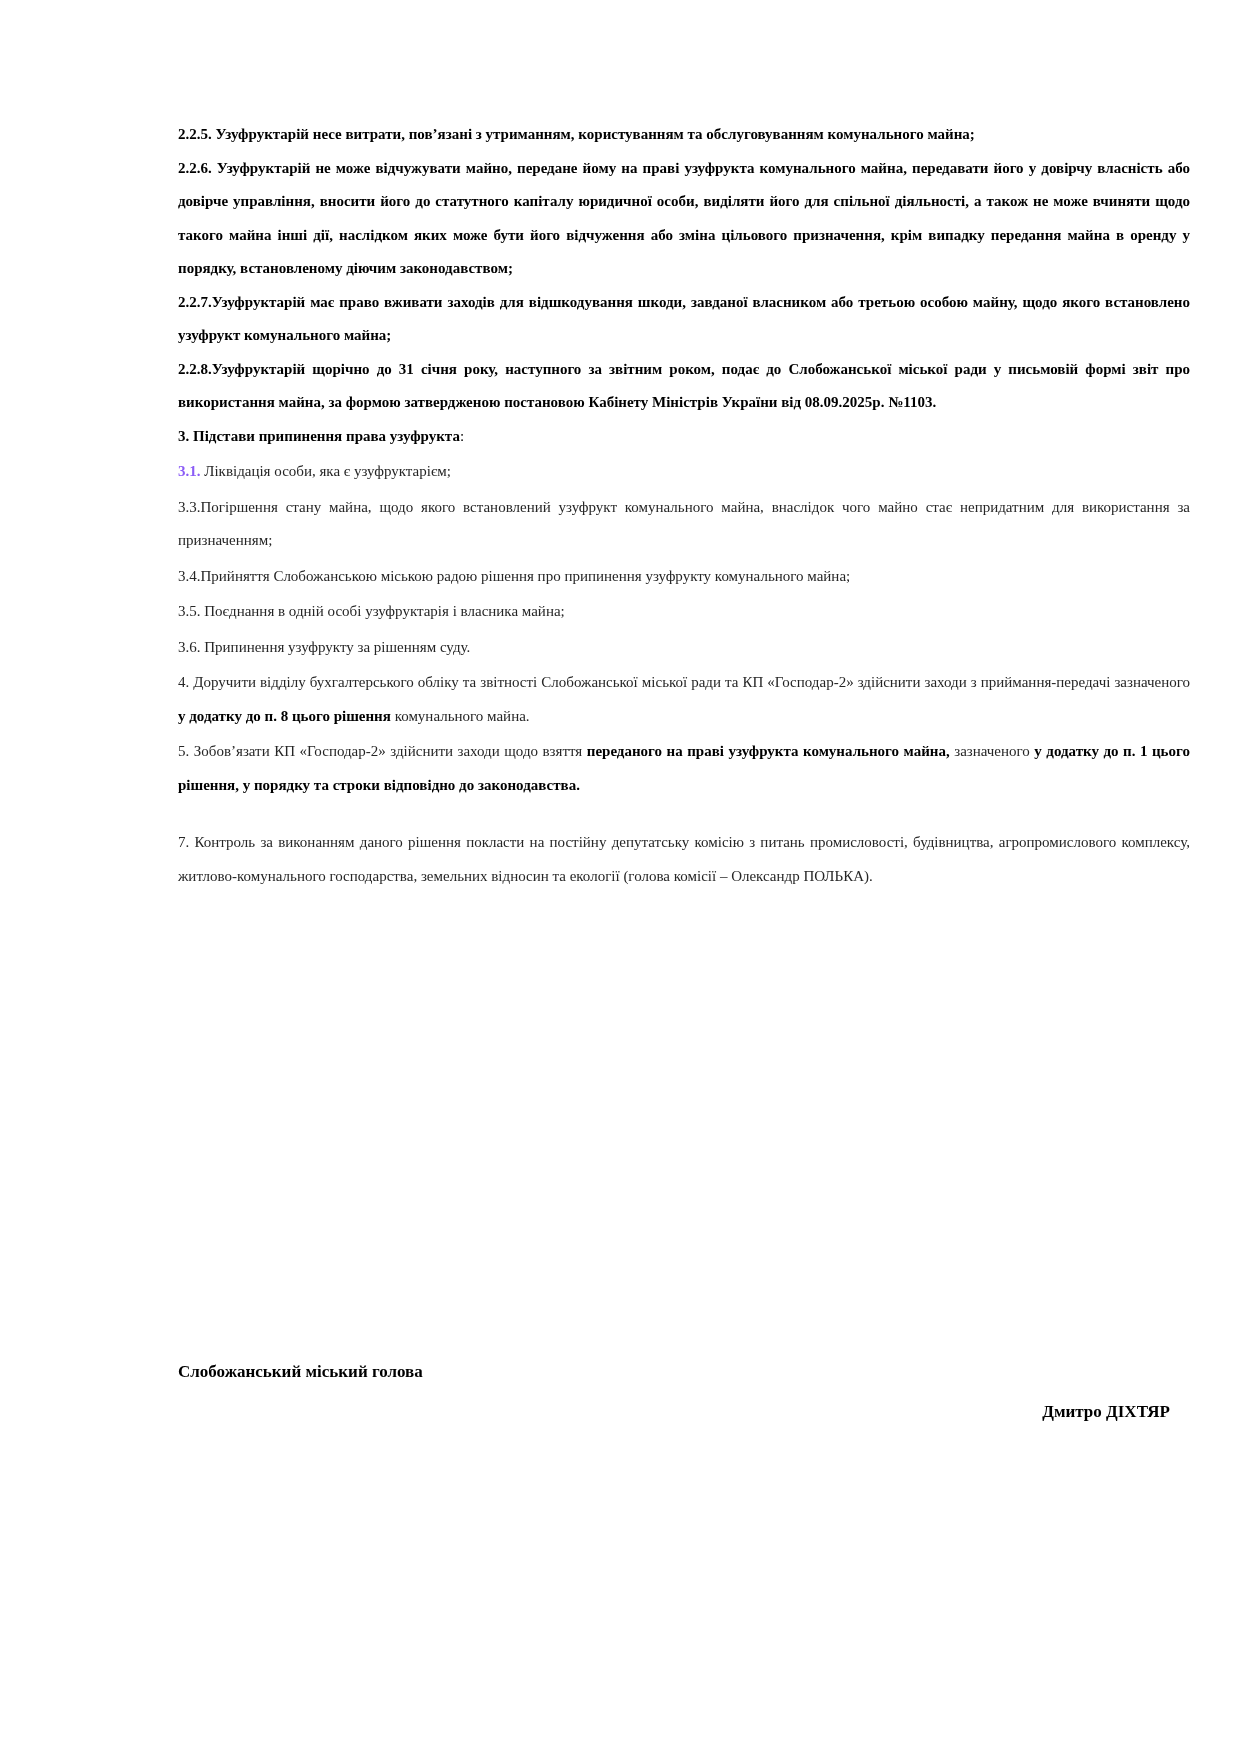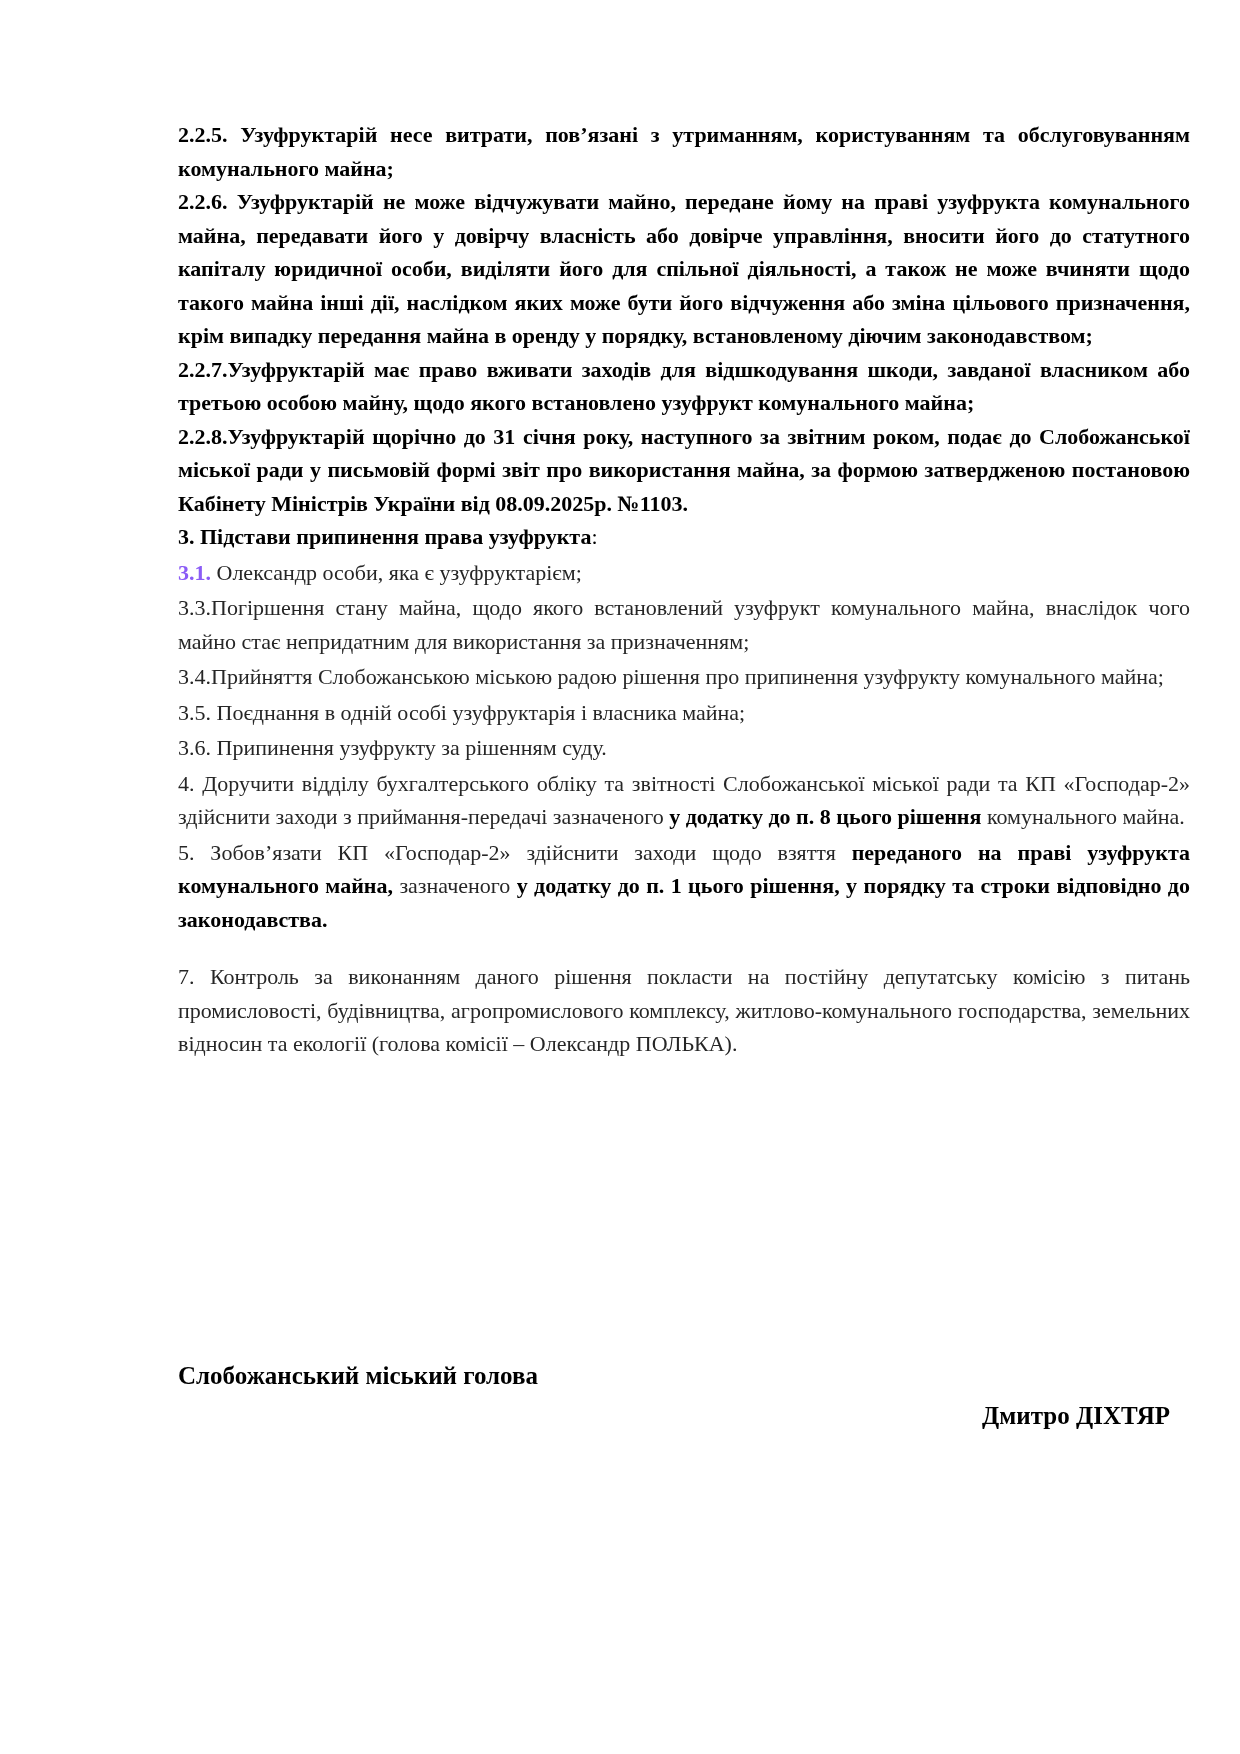--- a/index.html
+++ b/index.html
@@ -1,46 +1,46 @@
 <!DOCTYPE html>
 <html><head>
 <meta charset="utf-8">
 <style>
   html, body { margin: 0; padding: 0; background: #ffffff; }
   body { width: 1240px; height: 1754px; position: relative; overflow: hidden; }
   .page {
     position: absolute; left: 178px; top: 118px; width: 1012px;
     font-family: "Liberation Serif", "DejaVu Serif", serif;
-    font-size: 22px; line-height: 33.5px; color: #000;
+    font-size: 15px; line-height: 33.5px; color: #000;
   }
   .p { margin: 0; text-align: justify; }
   .b { font-weight: bold; }
   .g { color: #262626; margin-top: 24px; }
   .gap { margin-top: 2px; }
   .sig {
     position: absolute; left: 178px; top: 1362px; width: 1000px;
     font-family: "Liberation Serif", "DejaVu Serif", serif;
-    font-size: 25px; font-weight: bold; color: #000;
+    font-size: 17px; font-weight: bold; color: #000;
   }
   .sig .right { position: absolute; right: 8px; top: 0; margin-top: 40px; }
 </style>
 </head>
 <body>
 
 <div class="page">
   <p class="p b">2.2.5. Узуфруктарій несе витрати, пов’язані з утриманням, користуванням та обслуговуванням комунального майна;</p>
   <p class="p b">2.2.6. Узуфруктарій не може відчужувати майно, передане йому на праві узуфрукта комунального майна, передавати його у довірчу власність або довірче управління, вносити його до статутного капіталу юридичної особи, виділяти його для спільної діяльності, а також не може вчиняти щодо такого майна інші дії, наслідком яких може бути його відчуження або зміна цільового призначення, крім випадку передання майна в оренду у порядку, встановленому діючим законодавством;</p>
   <p class="p b">2.2.7.Узуфруктарій має право вживати заходів для відшкодування шкоди, завданої власником або третьою особою майну, щодо якого встановлено узуфрукт комунального майна;</p>
   <p class="p b">2.2.8.Узуфруктарій щорічно до 31 січня року, наступного за звітним роком, подає до Слобожанської міської ради у письмовій формі звіт про використання майна, за формою затвердженою постановою Кабінету Міністрів України від 08.09.2025р. №1103.</p>
 
   <p class="p">
     <span class="b">3. Підстави припинення права узуфрукта</span><span>:</span>
   </p>
 
-  <p class="p g gap"><span class="b" style="color:#8b5cf6">3.1.</span><span> Олександр особи, яка є узуфруктарієм;</span></p>
+  <p class="p g gap"><span class="b" style="color:#8b5cf6">3.1.</span><span> Ліквідація особи, яка є узуфруктарієм;</span></p>
   <p class="p g gap"><span>3.3.</span><span>Погіршення стану майна, щодо якого встановлений узуфрукт комунального майна, внаслідок чого майно стає непридатним для використання за призначенням;</span></p>
   <p class="p g gap"><span>3.4.</span><span>Прийняття Слобожанською міською радою рішення про припинення узуфрукту комунального майна;</span></p>
   <p class="p g gap"><span>3.5.</span><span> Поєднання в одній особі узуфруктарія і власника майна;</span></p>
   <p class="p g gap"><span>3.6.</span><span> Припинення узуфрукту за рішенням суду.</span></p>
 
   <p class="p g gap"><span>4. Доручити відділу бухгалтерського обліку та звітності Слобожанської міської ради та КП «Господар-2» здійснити заходи з приймання-передачі зазначеного </span><span class="b" style="color:#000">у додатку до п. 8 цього рішення</span><span>  комунального майна.</span></p>
 
   <p class="p g gap"><span>5. Зобов’язати КП «Господар-2» здійснити заходи щодо взяття </span><span class="b" style="color:#000">переданого на праві узуфрукта комунального майна,</span><span> зазначеного </span><span class="b" style="color:#000">у додатку до п. 1 цього рішення, у порядку та строки  відповідно до законодавства.</span></p>
 
 

